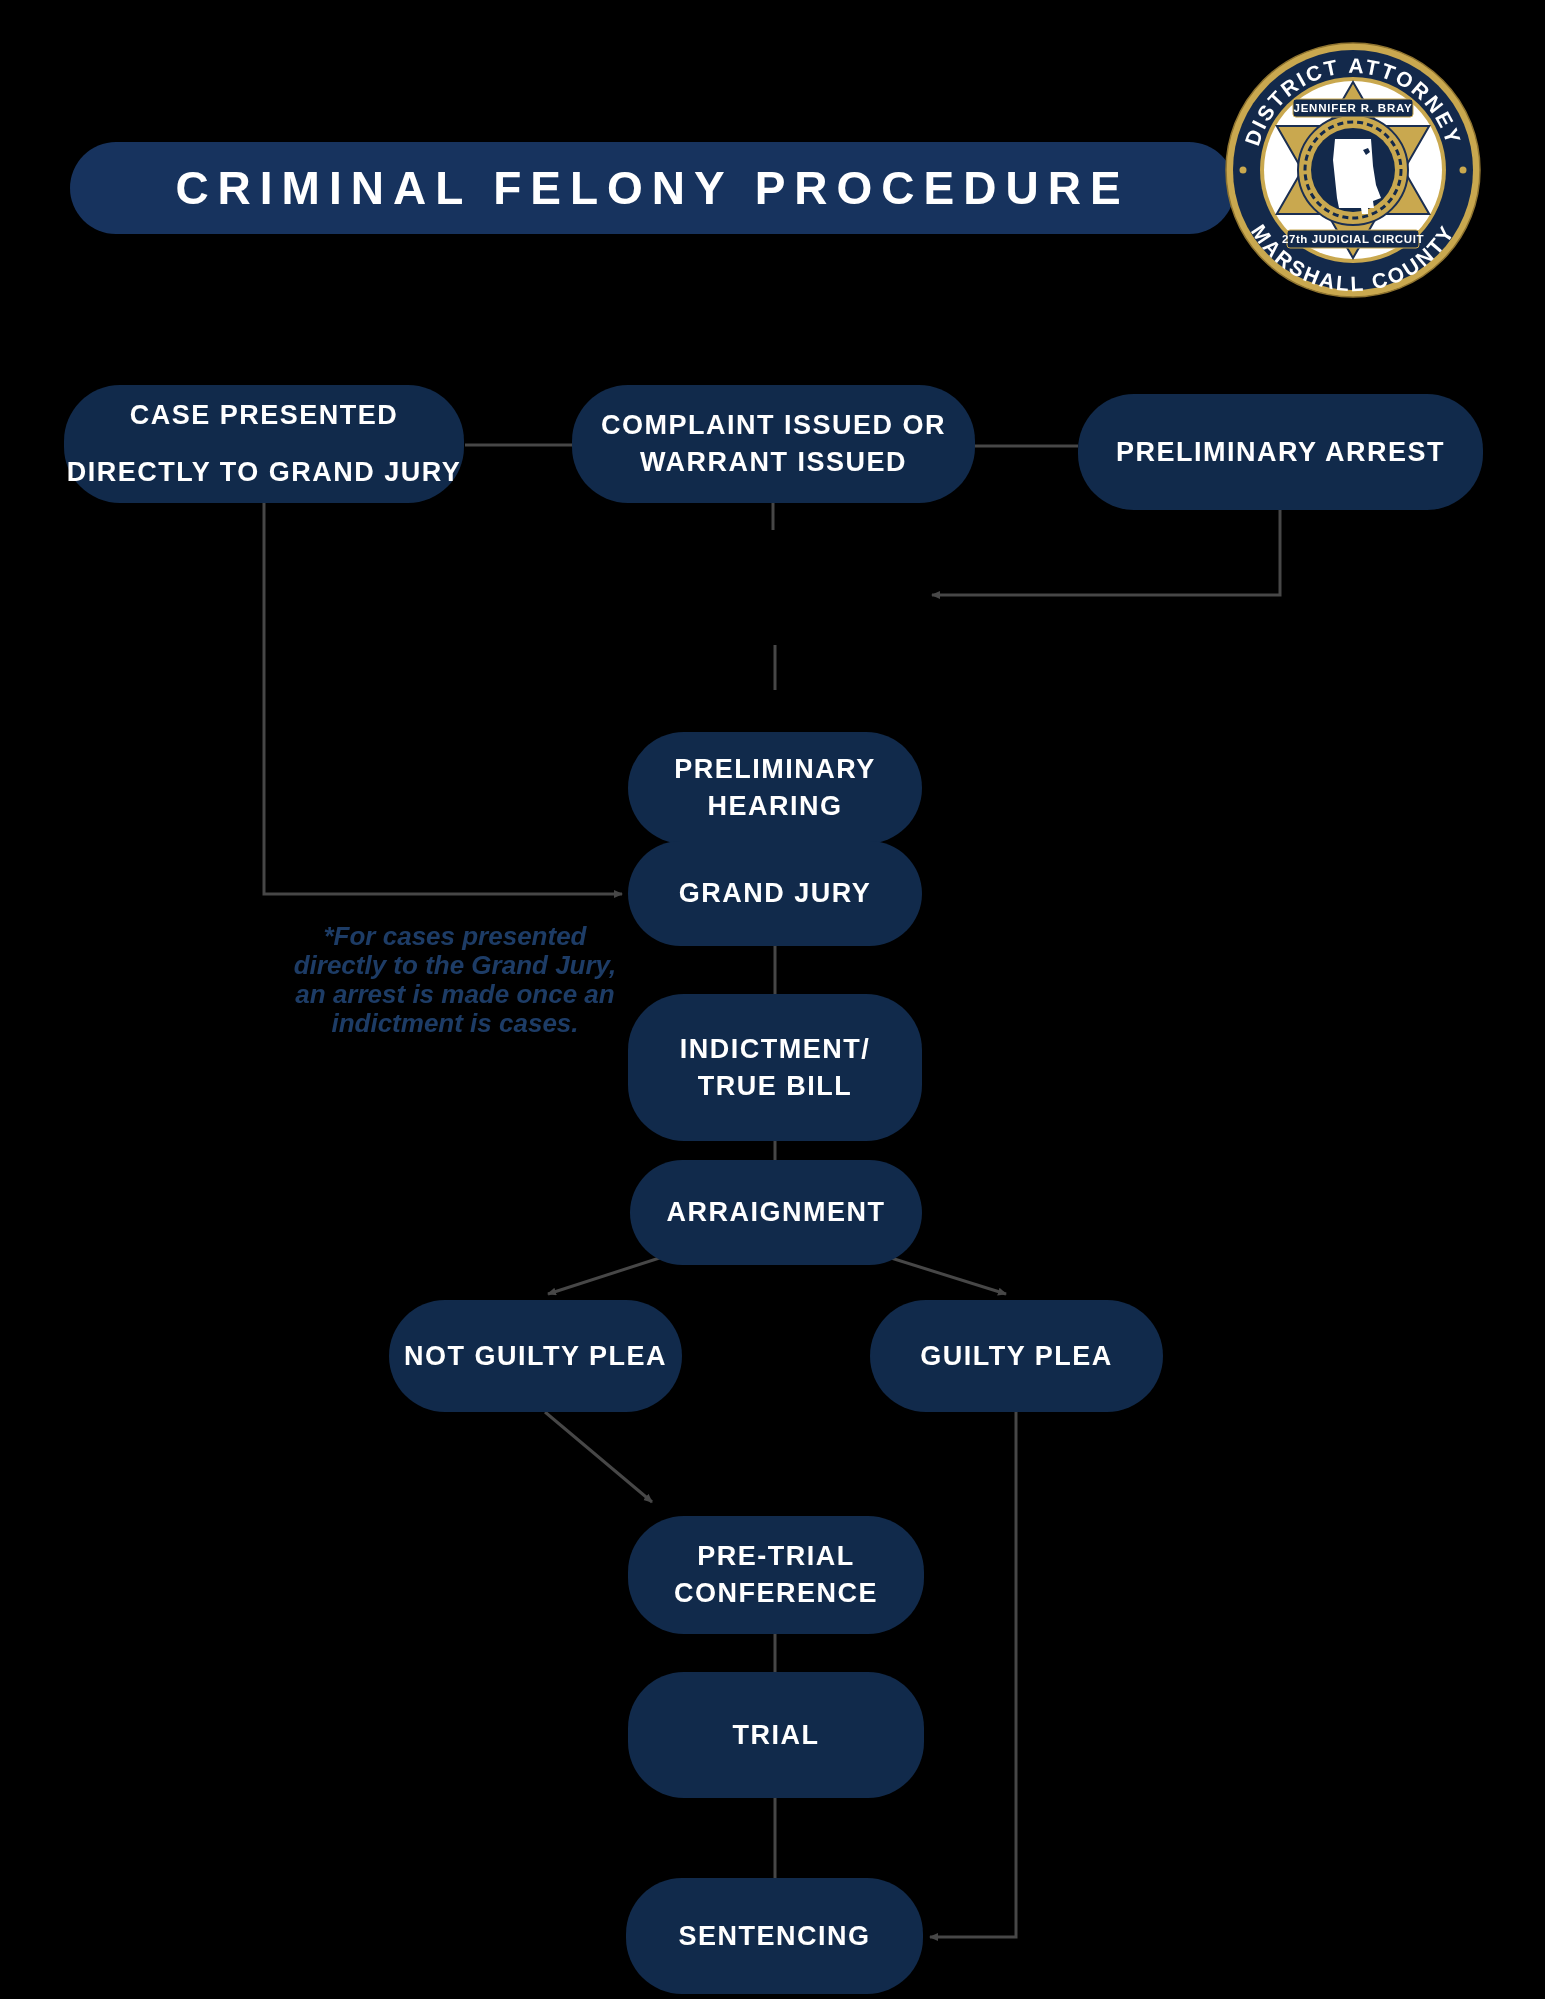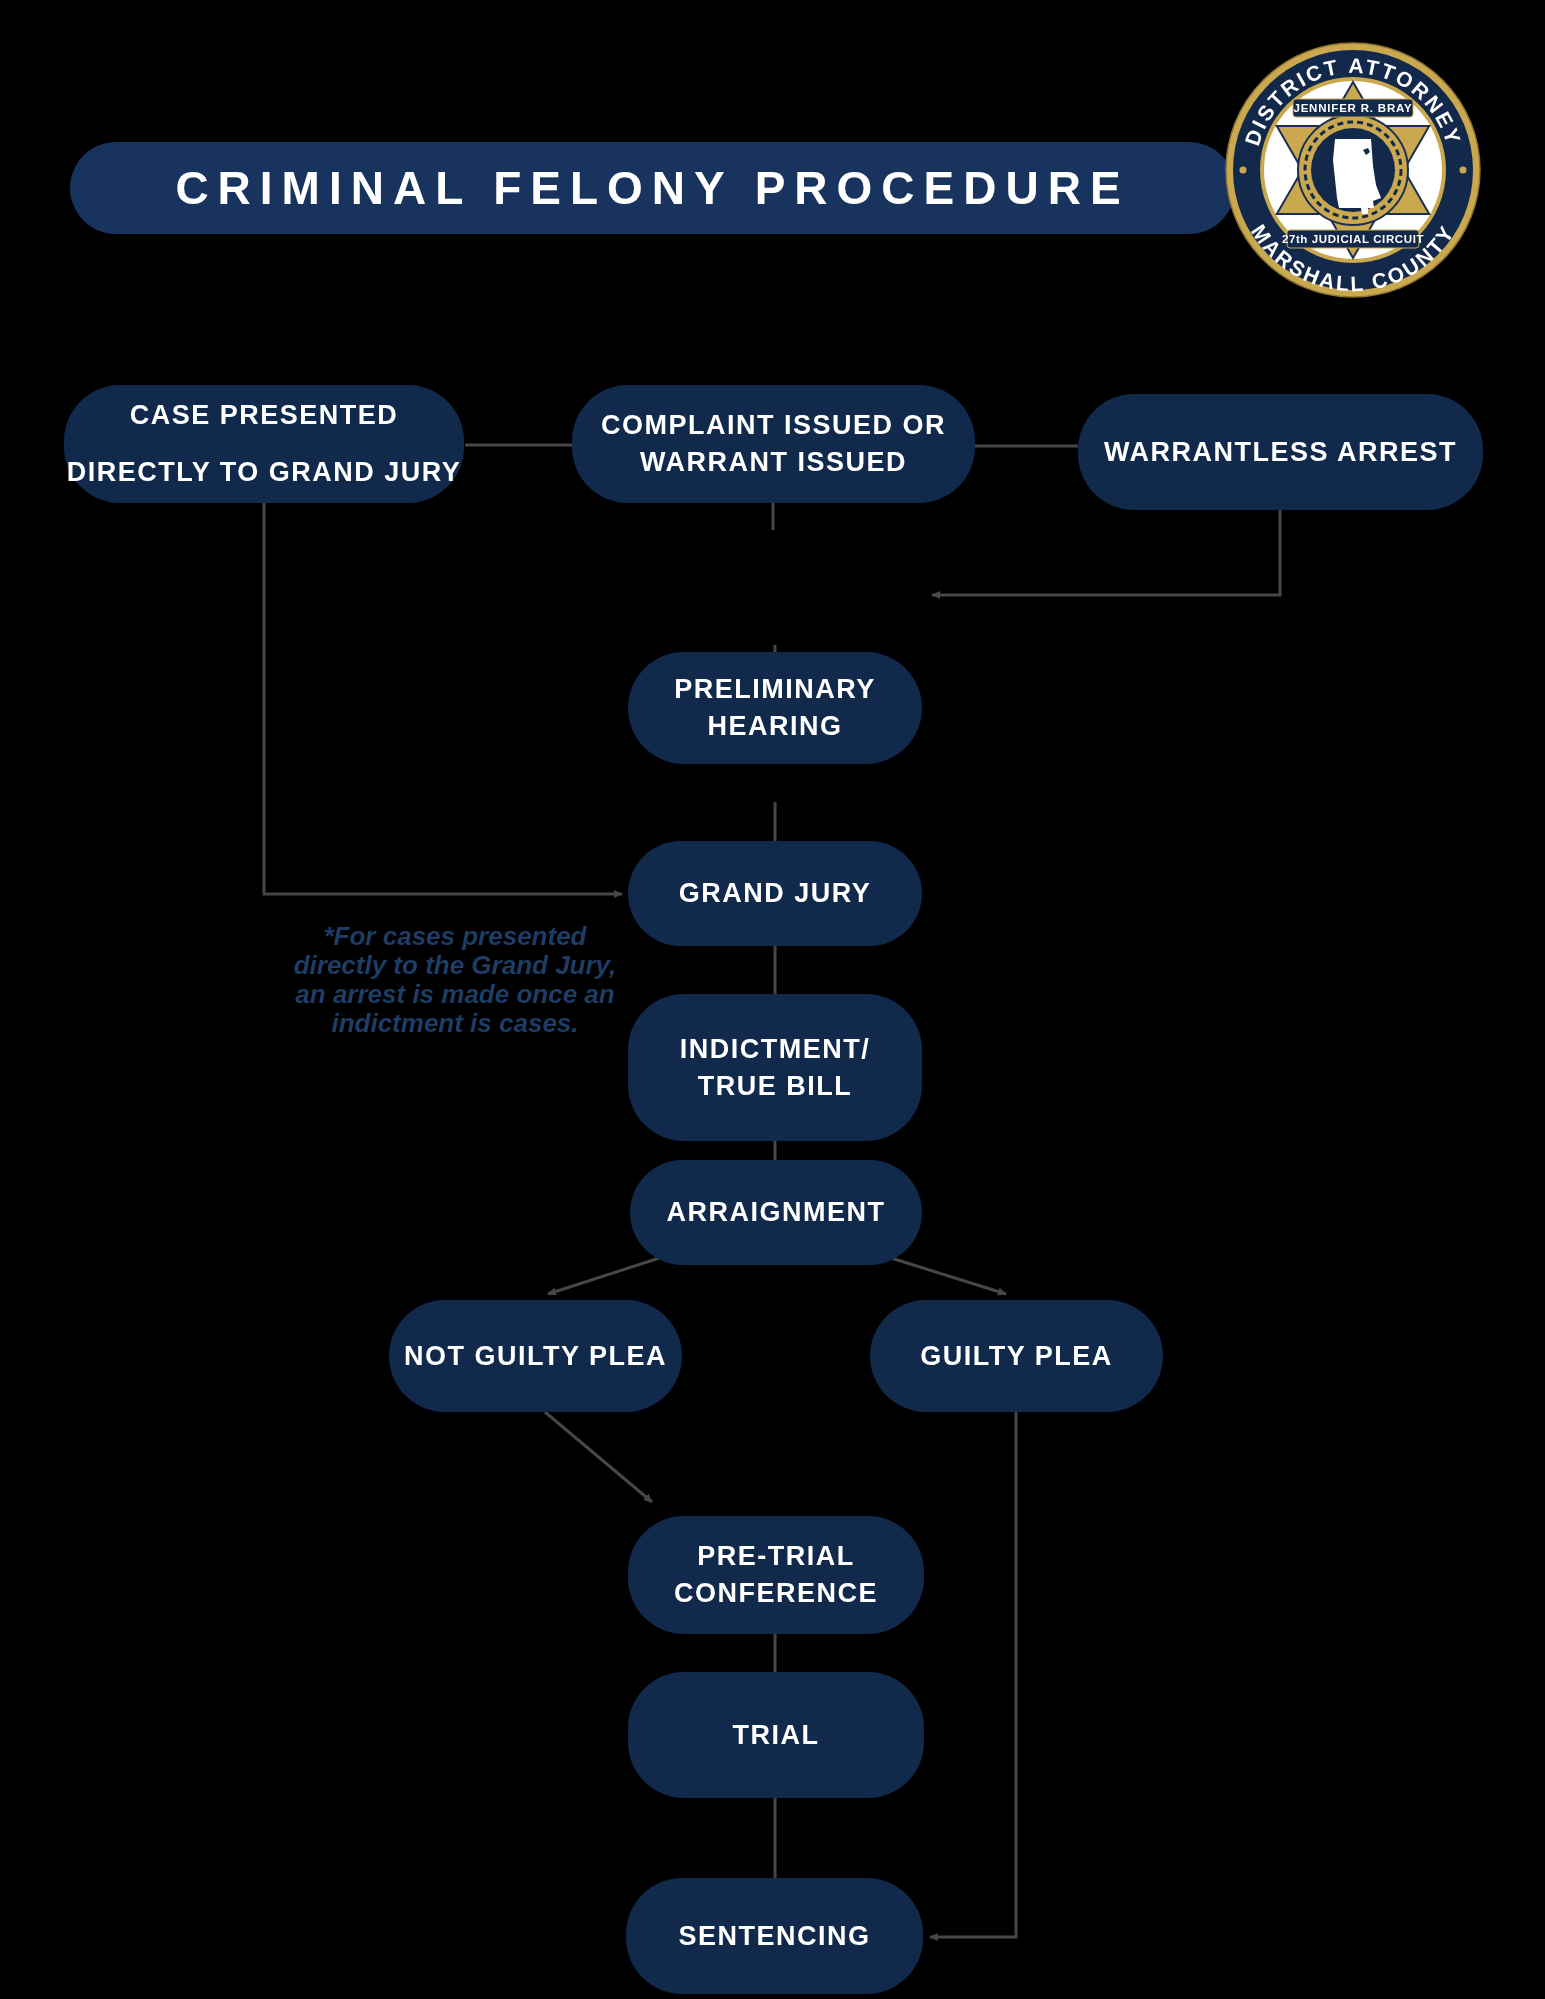--- a/index.html
+++ b/index.html
@@ -138,26 +138,26 @@
     <span>CASE PRESENTED</span>
     <span>DIRECTLY TO GRAND JURY</span>
   </div>
 
   <div class="node" style="left:572px;top:385px;width:403px;height:118px;">
     <span>COMPLAINT ISSUED OR</span>
     <span>WARRANT ISSUED</span>
   </div>
 
   <div class="node" style="left:1078px;top:394px;width:405px;height:116px;">
-    <span>WARRANTLESS ARREST</span>
-
-  </div>
-
-
-  <div class="node" style="left:628px;top:652px;width:294px;height:112px;">
+    <span>PRELIMINARY ARREST</span>
+
+  </div>
+
+
+  <div class="node" style="left:628px;top:732px;width:294px;height:112px;">
     <span>PRELIMINARY</span>
     <span>HEARING</span>
   </div>
 
   <div class="node" style="left:628px;top:841px;width:294px;height:105px;">
     <span>GRAND JURY</span>
 
   </div>
 
   <div class="node" style="left:628px;top:994px;width:294px;height:147px;">

